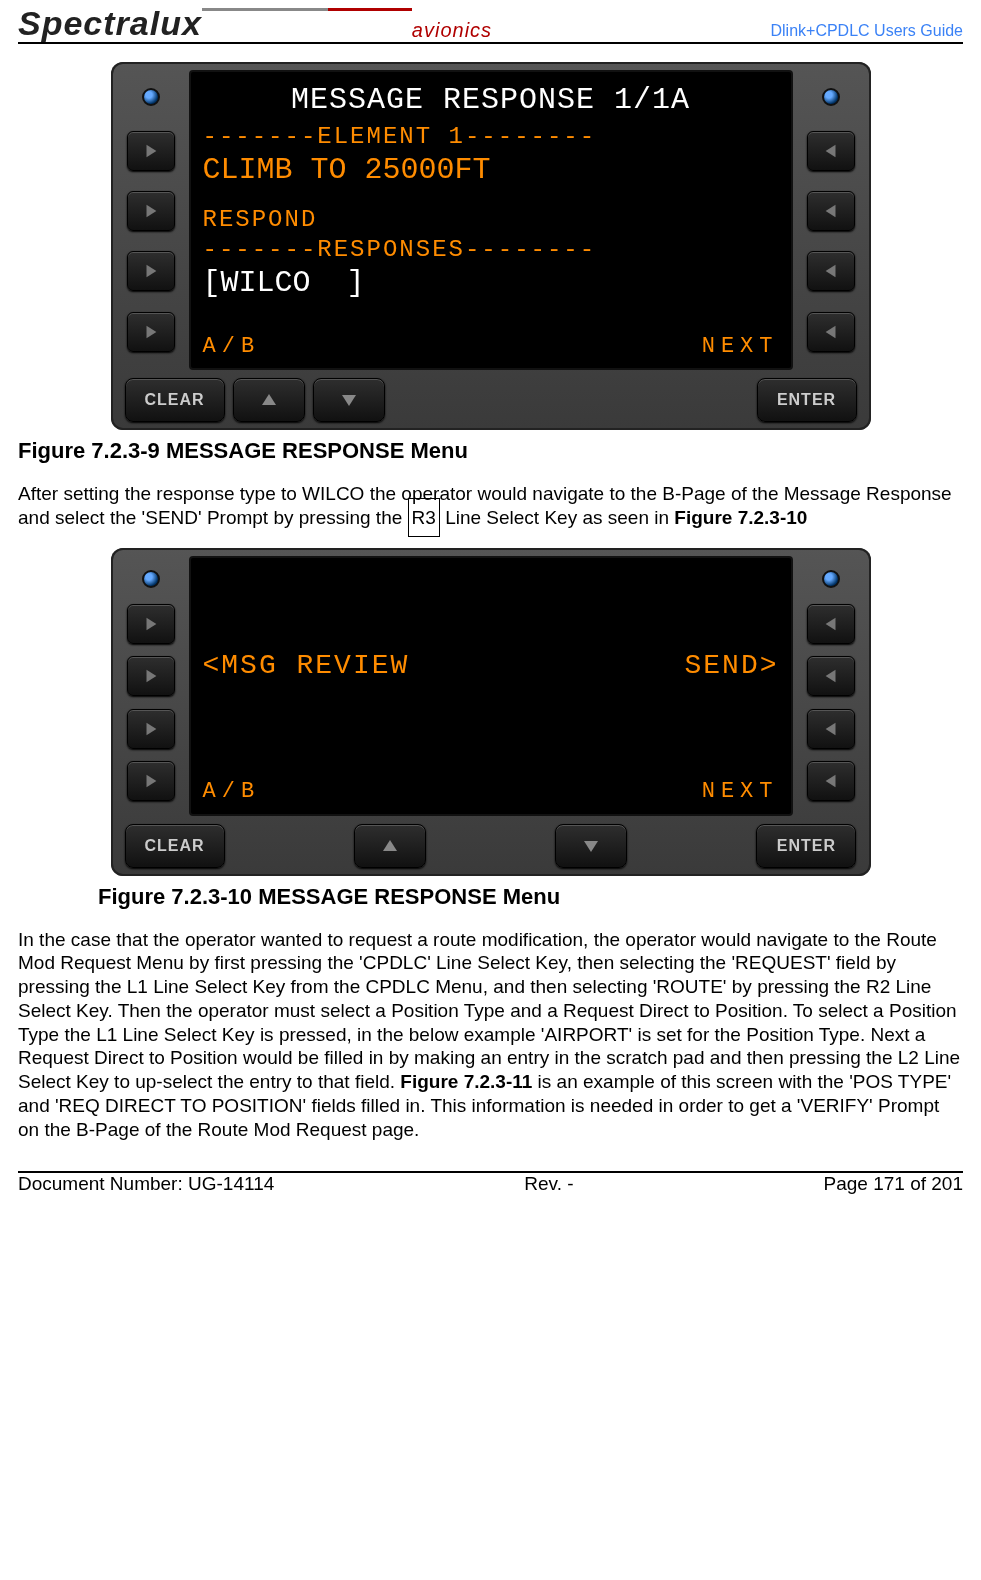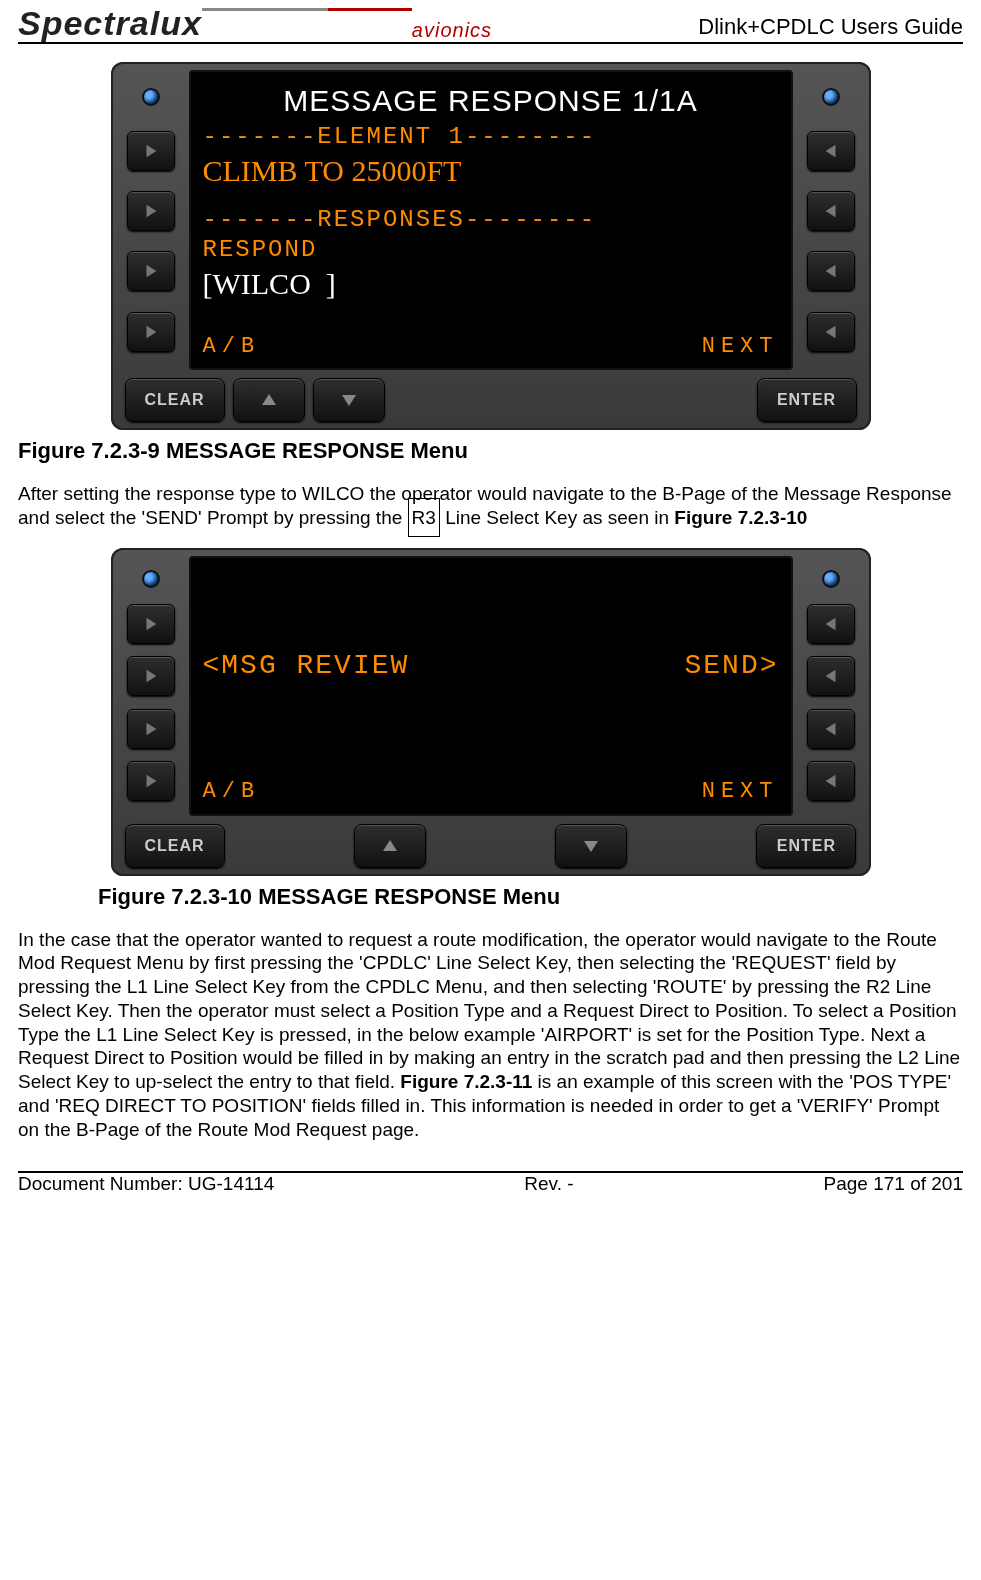--- a/index.html
+++ b/index.html
@@ -41,22 +41,22 @@
     margin-top: -2px;
     letter-spacing: 1px;
   }
   .logo-sep {
     width: 210px;
     height: 3px;
     background: linear-gradient(to right, #888 0 60%, #b00000 60% 100%);
     margin-top: 2px;
   }
   .doc-title {
-    font-size: 22px;
-    color: #000000;
+    font-size: 16px;
+    color: #3b82f6;
   }
   .device {
     width: 760px;
     margin: 18px auto 6px auto;
     background: linear-gradient(#555,#3a3a3a);
     border-radius: 12px;
     padding: 8px 10px 8px 10px;
     box-shadow: inset 0 0 0 2px #222;
   }
   .device-top {
@@ -104,31 +104,31 @@
     line-height: 1.25;
     display: flex;
     flex-direction: column;
   }
   .screen.shortscreen { min-height: 260px; }
   .scr-title {
     color: #fff;
     font-size: 30px;
     text-align: center;
     margin-bottom: 2px;
-    font-family: Liberation Sans, sans-serif;
+    font-family: Liberation Mono, monospace;
     letter-spacing: 1px;
   }
   .scr-title.mono {
     font-family: "Courier New", monospace;
     color: #ff8c00;
     font-size: 30px;
     letter-spacing: 2px;
   }
   .scr-line { white-space: pre; letter-spacing: 2px; }
-  .scr-line.big { font-size: 30px; font-family: Liberation Serif, serif; letter-spacing: 0px; }
+  .scr-line.big { font-size: 30px; font-family: Liberation Mono, monospace; letter-spacing: 0px; }
   .scr-line.white { color: #fff; }
   .scr-bottom {
     margin-top: auto;
     display: flex;
     justify-content: space-between;
     letter-spacing: 6px;
     font-size: 22px;
     padding-top: 6px;
   }
   .scr-row-split {
@@ -224,22 +224,22 @@
               <polygon points="5,3 16,10 5,17" fill="#777"></polygon>
             </svg>
         </div>
       </div>
 
       <div class="screen">
         <div class="scr-title">MESSAGE RESPONSE 1/1A</div>
         <div class="scr-line">-------ELEMENT 1--------</div>
         <div class="scr-line big">CLIMB TO 25000FT</div>
         <div style="height:16px"></div>
+        <div class="scr-line">RESPOND</div>
         <div class="scr-line">-------RESPONSES--------</div>
-        <div class="scr-line">RESPOND</div>
         <div class="scr-line big white">[WILCO  ]</div>
         <div class="scr-bottom">
           <span>A/B</span>
           <span>NEXT</span>
         </div>
       </div>
 
       <div class="side-col">
         <div class="indicator"></div>
         <div class="lsk">

